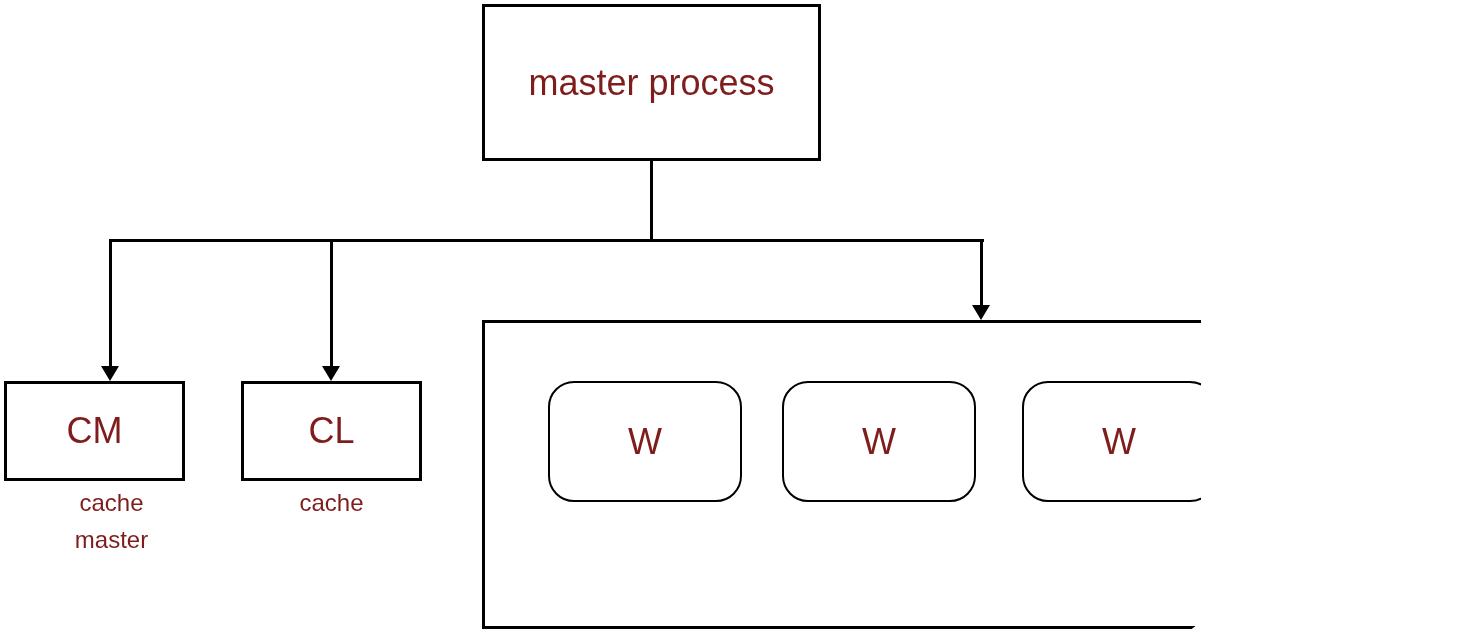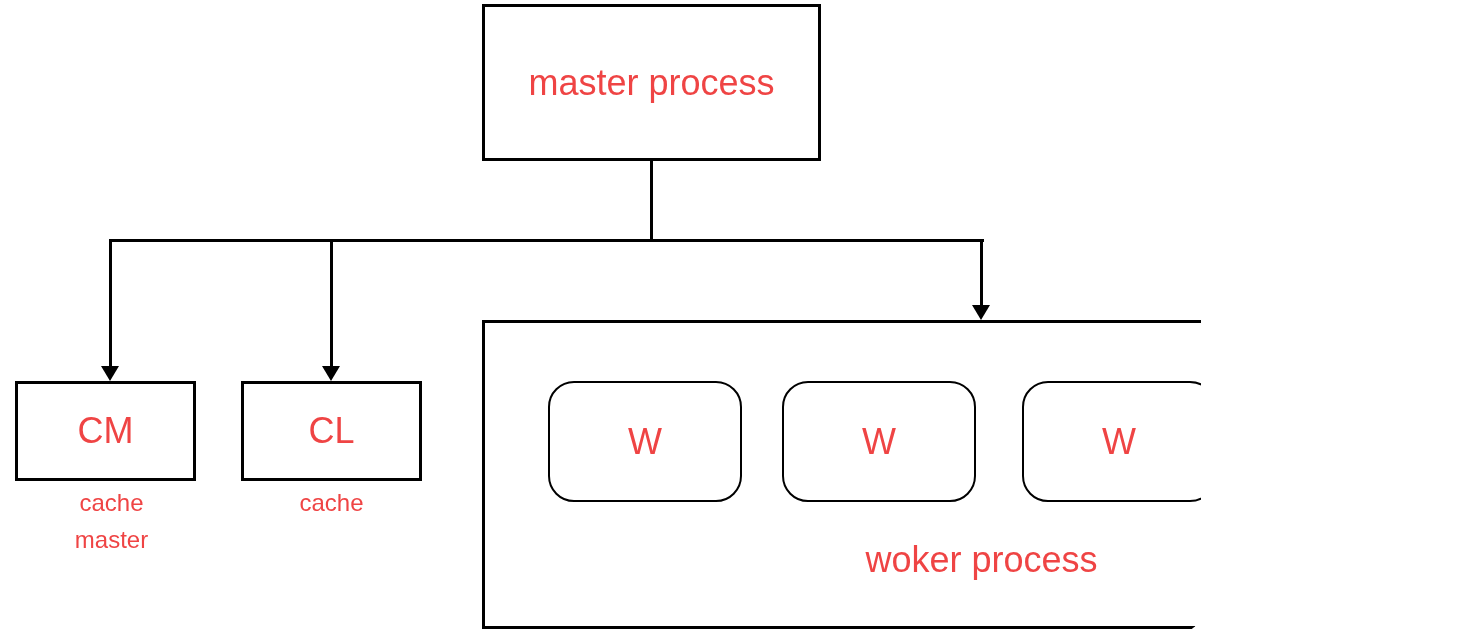--- a/index.html
+++ b/index.html
@@ -6,38 +6,38 @@
     margin: 0;
     padding: 0;
     background: #ffffff;
   }
   .canvas {
     position: relative;
     width: 1201px;
     height: 632px;
     background: #ffffff;
     font-family: "Liberation Sans", "DejaVu Sans", sans-serif;
-    color: #ef4444;
+    color: #7f1d1d;
     overflow: hidden;
     border-radius: 20px;
   }
   
   .box {
     position: absolute;
     box-sizing: border-box;
     border: 3px solid #000000;
     background: #ffffff;
     display: flex;
     align-items: center;
     justify-content: center;
     font-size: 36px;
     line-height: 1.1;
   }
   .master-box  { left: 482px; top: 4px;   width: 339px; height: 157px; }
-  .cm-box      { left: 15px;  top: 381px; width: 181px; height: 100px; justify-content: center; }
+  .cm-box      { left: 4px;  top: 381px; width: 181px; height: 100px; justify-content: center; }
   .cl-box      { left: 241px; top: 381px; width: 181px; height: 100px; }
   .worker-box  { left: 482px; top: 320px; width: 999px; height: 309px; justify-content: flex-start; align-items: flex-start; }
   .w-box {
     position: absolute;
     box-sizing: border-box;
     border: 2.5px solid #000000;
     border-radius: 26px;
     background: #ffffff;
     width: 194px;
     height: 121px;
@@ -135,18 +135,15 @@
     </div>
     <div class="w-box w2">
       <span>W</span>
     </div>
     <div class="w-box w3">
       <span>W</span>
     </div>
     <div class="w-box w4">
       <span>W</span>
     </div>
-    <div class="worker-label">
-      <span>woker process</span>
-    </div>
   </div>
 
 </div>
 
 </body></html>

